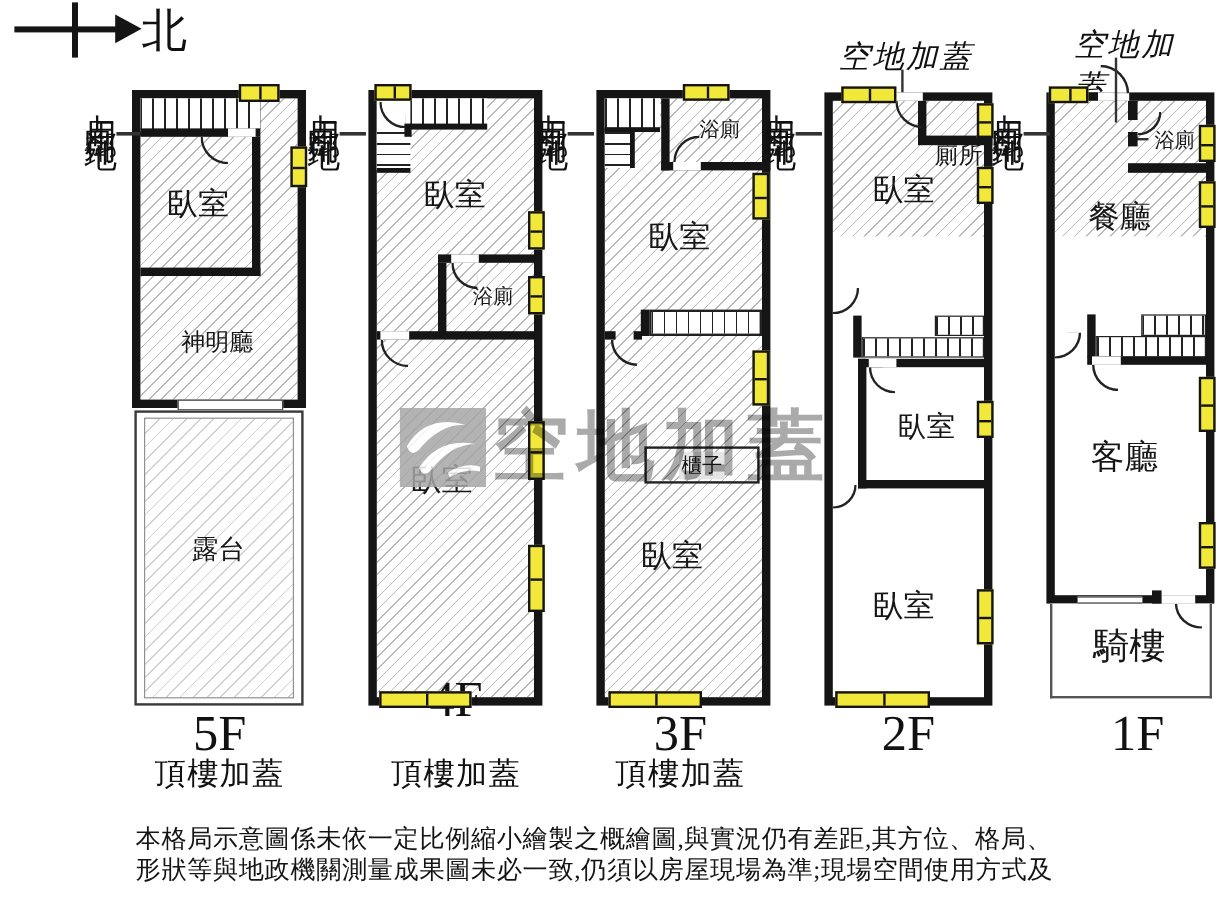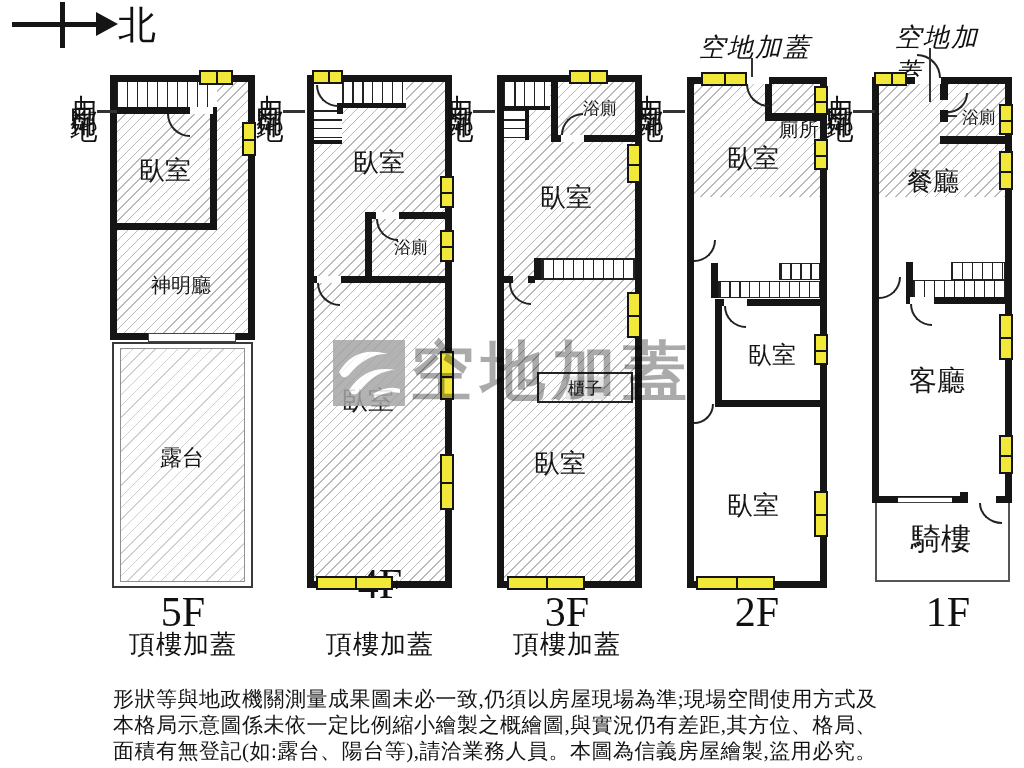--- a/index.html
+++ b/index.html
@@ -210,18 +210,17 @@
 
   <svg class="wm-logo" width="72" height="66" viewBox="0 0 72 66">
     <rect width="72" height="66" fill="#a6a6a6"></rect>
     <path d="M6 32 Q22 5 55 14 Q34 13 16 35 Q10 41 6 32 Z" fill="#ffffff"></path>
     <path d="M16 50 Q33 24 63 30 Q43 30 26 52 Q20 58 16 50 Z" fill="#ffffff"></path>
     <path d="M40 54 Q54 45 67 49 L67 53 Q54 50 42 58 Z" fill="#ffffff"></path>
   </svg>
   <div class="wm-brand">空地加蓋</div>
 
   <div class="disc">
+    <div>本格局示意圖係未依一定比例縮小繪製之概繪圖,與實況仍有差距,其方位、格局、</div>
     <div>形狀等與地政機關測量成果圖未必一致,仍須以房屋現場為準;現場空間使用方式及</div>
-    <div>本格局示意圖係未依一定比例縮小繪製之概繪圖,與實況仍有差距,其方位、格局、</div>
-    <div>面積有無登記(如:露台、陽台等),請洽業務人員。本圖為信義房屋繪製,盜用必究。</div>
   </div>
 
 </div>
 
 </body></html>

